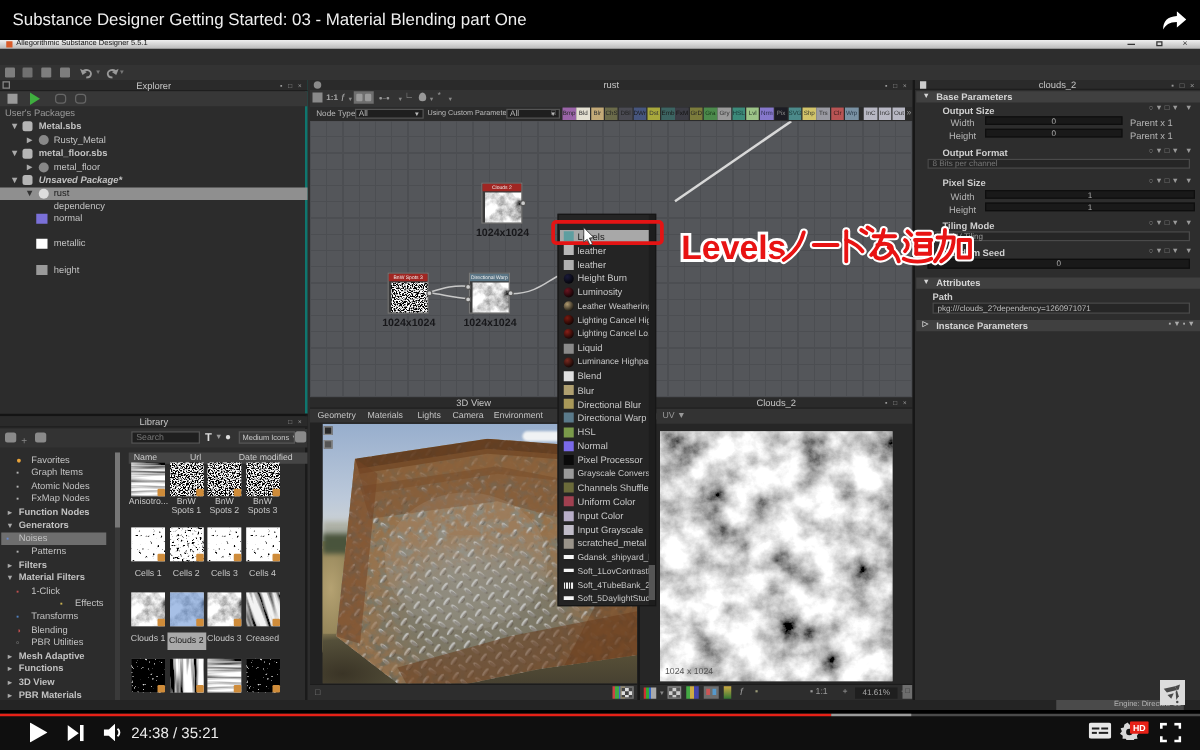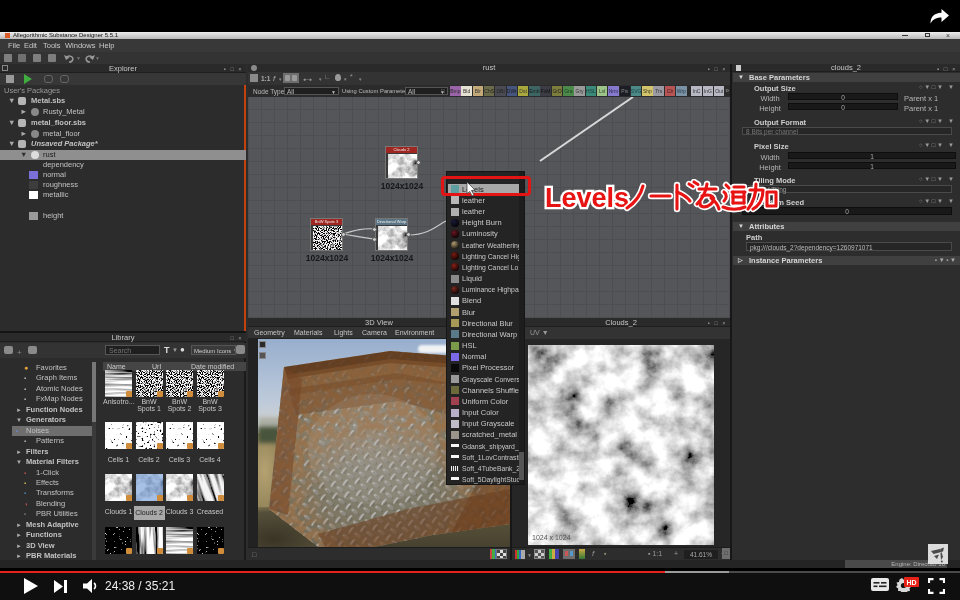--- a/index.html
+++ b/index.html
@@ -16,32 +16,32 @@
 
 #app{left:0;top:32px;width:960px;height:536px;background:#2d2d2d;font-size:8px;color:#c0c0c0}
 #wintitle{left:0;top:0;width:960px;height:7px;background:linear-gradient(#efefef,#b9b9b9);color:#111;font-size:6px;line-height:7px}
 #menubar{left:0;top:7px;width:960px;height:13px;background:#383838;color:#c9c9c9;font-size:7.5px}
 .menuitem{position:absolute;top:2px}
 #toolbar{left:0;top:20px;width:960px;height:12px;background:#333}
 
 .phead{position:absolute;background:#2a2a2a;color:#c5c5c5;font-size:7.5px;text-align:center;border-bottom:1px solid #1e1e1e}
 .pclose{position:absolute;right:3px;top:1px;color:#999;font-size:5.5px;letter-spacing:1.5px}
 
-#explorer{left:0;top:32px;width:246px;height:267px;background:#2c2c2c;border-right:2px solid #c2410c}
+#explorer{left:0;top:32px;width:246px;height:267px;background:#2c2c2c;border-right:2px solid #0f766e}
 #exp-tools{left:0;top:9px;width:246px;height:12px;background:#373737}
 #exp-tree{left:0;top:21px;width:246px;height:269px;font-size:7.5px;color:#c2c2c2}
 .trow{position:absolute;left:0;width:246px;height:10px;line-height:10px;white-space:nowrap}
 .tb{font-weight:bold}
 .sw{position:absolute;width:9px;height:8px;top:1px;left:29px}
 #exp-foot{left:0;top:290px;width:246px;height:8px;background:#303030;border-top:1px solid #1f1f1f;color:#9a9a9a;font-size:6px;line-height:8px;padding-left:4px}
 
 #library{left:0;top:299px;width:246px;height:229px;background:#2c2c2c;border-right:2px solid #1a1a1a;border-top:2px solid #141414}
 #lib-search{left:0;top:10px;width:246px;height:15px;background:#333}
 #lib-cats{left:0;top:29px;width:96px;height:199px;font-size:7.5px}
-.crow{position:absolute;left:12px;width:84px;height:10.2px;line-height:10.2px;white-space:nowrap;color:#c2c2c2}
+.crow{position:absolute;left:1px;width:84px;height:10.2px;line-height:10.2px;white-space:nowrap;color:#c2c2c2}
 #lib-grid{left:103px;top:29px;width:143px;height:199px;overflow:hidden}
 #lib-colhead{left:103px;top:29px;width:143px;height:9px;background:#454545;color:#ccc;font-size:7px;line-height:9px}
 .thumb{position:absolute;width:27px;height:27px;background:#888}
 .tlabel{position:absolute;width:31px;text-align:center;font-size:7px;color:#c8c8c8;line-height:1.05}
 
 #graph{left:248px;top:32px;width:482px;height:254px;background:#55575b}
 #graph-head{left:0;top:0;width:482px;height:8px;background:#2a2a2a;color:#c5c5c5;font-size:7.5px;text-align:center}
 #graph-tools{left:0;top:8px;width:482px;height:13px;background:#333}
 #graph-filter{left:0;top:21px;width:482px;height:12px;background:#2b2b2b;font-size:7px;color:#bbb}
 #graph-canvas{left:0;top:33px;width:482px;height:221px;background:
@@ -114,27 +114,20 @@
     </svg>
 
   <div id="app" class="abs">
     <div id="wintitle" class="abs">
         <span style="position:absolute;left:5px;top:1px;width:5px;height:5px;background:#d95b29"></span>
         <span style="position:absolute;left:13px">Allegorithmic Substance Designer 5.5.1</span>
       <span style="position:absolute;right:52px;top:3px;width:6px;height:1px;background:#333"></span>
       <span style="position:absolute;right:30px;top:1px;width:5px;height:4px;border:1px solid #333"></span>
       <span style="position:absolute;right:10px;top:0;color:#333;font-size:7px">×</span>
     </div>
-    <div id="menubar" class="abs">
-      <span class="menuitem" style="left:8px">File</span>
-        <span class="menuitem" style="left:24px">Edit</span>
-        <span class="menuitem" style="left:43px">Tools</span>
-        <span class="menuitem" style="left:65px">Windows</span>
-        <span class="menuitem" style="left:99px">Help</span>
-    </div>
     <div id="toolbar" class="abs">
         <span style="position:absolute;left:4px;top:2px;width:8px;height:8px;background:#7e7e7e;border-radius:1px"></span>
         <span style="position:absolute;left:18px;top:2px;width:8px;height:8px;background:#707070;border-radius:1px"></span>
         <span style="position:absolute;left:33px;top:2px;width:8px;height:8px;background:#7e7e7e;border-radius:1px"></span>
         <span style="position:absolute;left:48px;top:2px;width:8px;height:8px;background:#7e7e7e;border-radius:1px"></span>
         <svg style="position:absolute;left:64px;top:2px" width="11" height="9" viewBox="0 0 11 9">
           <path d="M2 4 A3.5 3 0 1 1 5 8" stroke="#999" fill="none" stroke-width="1.5"></path>
           <path d="M0 1 L2 6 L5.5 3.5 Z" fill="#999"></path>
         </svg>
         <span style="position:absolute;left:76px;top:3px;color:#777;font-size:5px">▼</span>
@@ -188,24 +181,20 @@
             <span class="sw" style="left:31px;width:8px;background:#ddd;border-radius:4px"></span>
             <span style="position:absolute;left:43px;color:#1a1a1a">rust</span>
           </div>
           <div class="trow" style="top:75px">
             <span style="position:absolute;left:43px">dependency</span>
           </div>
           <div class="trow" style="top:85px">
             <span class="sw" style="background:#7a70d8"></span>
             <span style="position:absolute;left:43px">normal</span>
           </div>
-          <div class="trow" style="top:95px">
-            <span class="sw" style="background:#3d3d3d"></span>
-            <span style="position:absolute;left:43px">roughness</span>
-          </div>
           <div class="trow" style="top:105px">
             <span class="sw" style="background:#ffffff"></span>
             <span style="position:absolute;left:43px">metallic</span>
           </div>
           <div class="trow" style="top:126px">
             <span class="sw" style="background:#9a9a9a"></span>
             <span style="position:absolute;left:43px">height</span>
           </div>
         </div>
       <div id="exp-foot" class="abs">□  i</div>
@@ -267,21 +256,21 @@
             <span style="position:absolute;left:14px;font-weight:bold">Filters</span>
           </div>
           <div class="crow" style="top:95.1px;">
             <span style="position:absolute;left:4px"><span style="color:#aaa;font-size:6px">▼</span></span>
             <span style="position:absolute;left:14px;font-weight:bold">Material Filters</span>
           </div>
           <div class="crow" style="top:105.5px;">
             <span style="position:absolute;left:12px"><span style="color:#c05050;font-size:6px">▪</span></span>
             <span style="position:absolute;left:24px">1-Click</span>
           </div>
-          <div class="crow" style="top:116.0px;">
+          <div class="crow" style="top:116.0px;margin-left:35px;">
             <span style="position:absolute;left:12px"><span style="color:#c8b050;font-size:6px">▪</span></span>
             <span style="position:absolute;left:24px">Effects</span>
           </div>
           <div class="crow" style="top:126.4px;">
             <span style="position:absolute;left:12px"><span style="color:#5080c0;font-size:6px">▪</span></span>
             <span style="position:absolute;left:24px">Transforms</span>
           </div>
           <div class="crow" style="top:136.9px;">
             <span style="position:absolute;left:12px"><span style="color:#c05050;font-size:6px">◑</span></span>
             <span style="position:absolute;left:24px">Blending</span>
@@ -770,20 +759,21 @@
 <path d="M207,11 H220 C220,19 217,26 210,30"></path>
           <path d="M213,5 C213,15 210,24 205,30"></path>
           <path d="M224,13 H233 V27 H224 Z"></path>
 </g>
       </defs>
 <text x="2" y="28" font-family="Liberation Sans" font-size="27" font-weight="bold" fill="#e81313" stroke="#fff" stroke-width="4.6" paint-order="stroke">Levels</text>
 <use href="#jpg" stroke="#fff" stroke-width="6.4"></use>
 <use href="#jpg" stroke="#e81313" stroke-width="3.1"></use>
 </svg>
 
+  <div id="yttitle" class="abs">Substance Designer Getting Started: 03 - Material Blending part One</div>
   <svg id="share" class="abs" width="19" height="16" viewBox="0 0 19 16">
       <path d="M11.5 0 L19 6.5 L11.5 13 L11.5 8.5 C5.5 8.5 2.5 11 0.5 14.5 C0.5 8 4 4.2 11.5 3.8 Z" fill="#fff"></path>
     </svg>
   <div id="progress" class="abs">
       <span class="abs" id="prog-red"></span>
       <span class="abs" id="prog-buf"></span>
     </div>
   <div id="controls" class="abs">
     <svg class="abs" style="left:24px;top:5px" width="14" height="16" viewBox="0 0 15 17">
         <path d="M0 0 L15 8.5 L0 17 Z" fill="#fff"></path>

